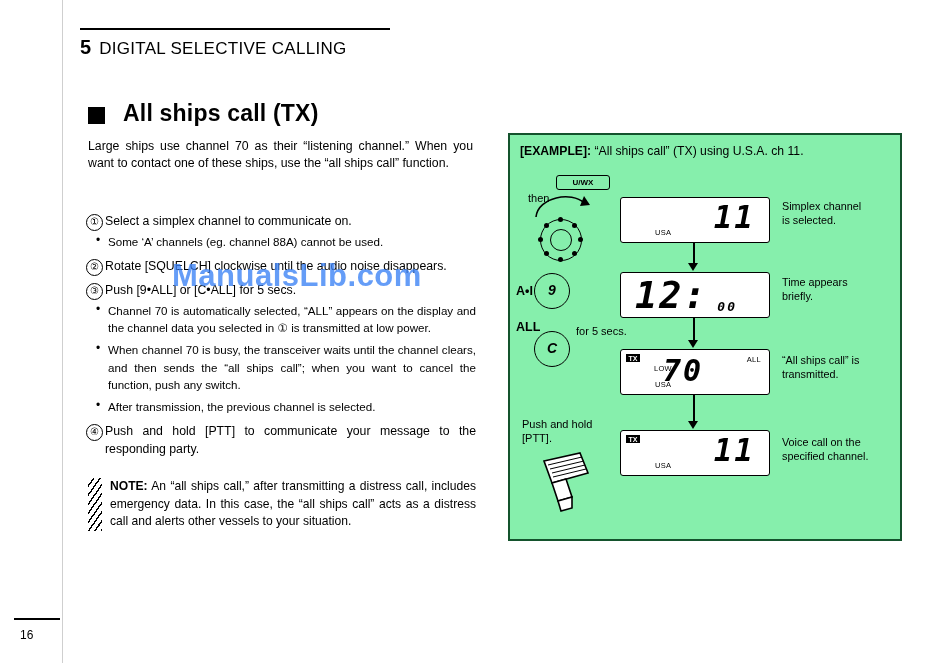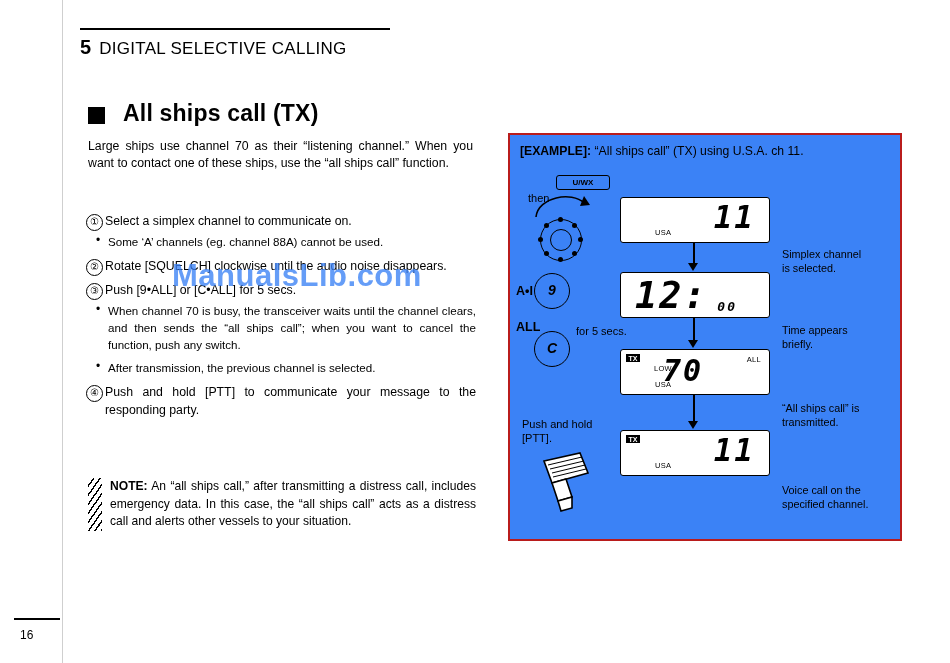--- a/index.html
+++ b/index.html
@@ -180,22 +180,22 @@
     background: #cfcfcf;
   }
 
   
   .example-box {
     position: absolute;
     left: 508px;
     top: 133px;
     width: 390px;
     height: 404px;
-    border: 2px solid #b91c1c;
-    background: #3b82f6;
+    border: 2px solid #14532d;
+    background: #86efac;
   }
   .example-head {
     position: absolute;
     left: 10px;
     top: 9px;
     font-size: 12.2px;
   }
   .example-head b { font-weight: bold; }
 
   
@@ -225,21 +225,20 @@
     color: #fff;
     padding: 0.5px 2.5px;
     font-size: 7px;
     font-weight: bold;
   }
 
   .caption {
     position: absolute;
     font-size: 10.8px;
     line-height: 1.32;
-    margin-top: 48px;
   }
 
   .arrow-v {
     position: absolute;
     width: 1.6px;
     background: #000;
   }
   .arrow-head {
     position: absolute;
     width: 0;
@@ -353,20 +352,21 @@
     <div class="step">
       <span class="circnum">②</span>
       <span class="step-text">Rotate [SQUELCH] clockwise until the audio noise disappears.</span>
     </div>
 
     <div class="step" style="margin-top:6px;">
       <span class="circnum">③</span>
       <span class="step-text">Push [9•ALL] or [C•ALL] for 5 secs.</span>
     </div>
     <ul class="bullets">
+      <li>Channel 70 is automatically selected, “ALL” appears on the display and the channel data you selected in ① is transmitted at low power.</li>
       <li>When channel 70 is busy, the transceiver waits until the channel clears, and then sends the “all ships call”; when you want to cancel the function, push any switch.</li>
       <li>After transmission, the previous channel is selected.</li>
     </ul>
 
     <div class="step">
       <span class="circnum">④</span>
       <span class="step-text">Push and hold [PTT] to communicate your message to the responding party.</span>
     </div>
   </div>
 

